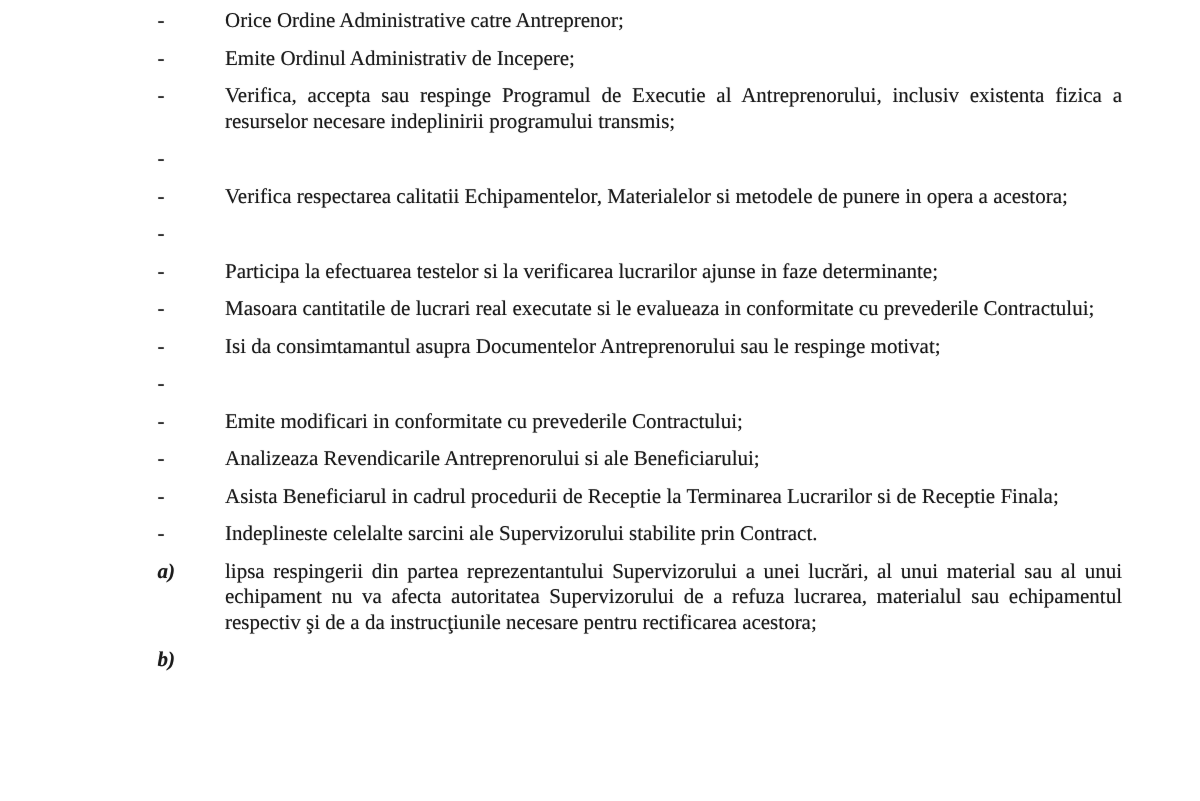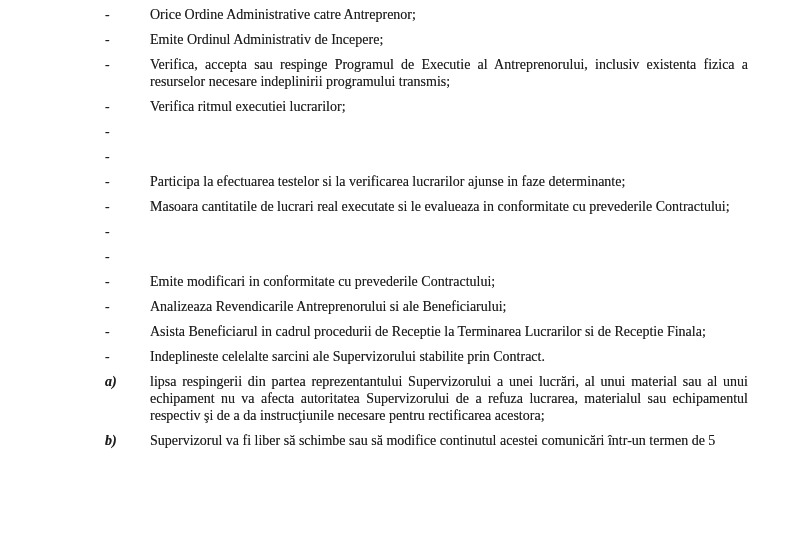--- a/index.html
+++ b/index.html
@@ -60,38 +60,39 @@
     <div class="row">
       <span class="marker">-</span>
       <span class="itext">Emite Ordinul Administrativ de Incepere;</span>
     </div>
     <div class="row">
       <span class="marker">-</span>
       <span class="itext">Verifica, accepta sau respinge Programul de Executie al Antreprenorului, inclusiv existenta fizica a resurselor necesare indeplinirii programului transmis;</span>
     </div>
     <div class="row">
       <span class="marker">-</span>
-      <span class="itext">Verifica ritmul executiei lucrarilor;</span>
     </div>
     <div class="row">
       <span class="marker">-</span>
+      <span class="itext">Verifica respectarea calitatii Echipamentelor, Materialelor si metodele de punere in opera a acestora;</span>
     </div>
     <div class="row">
       <span class="marker">-</span>
     </div>
     <div class="row">
       <span class="marker">-</span>
       <span class="itext">Participa la efectuarea testelor si la verificarea lucrarilor ajunse in faze determinante;</span>
     </div>
     <div class="row">
       <span class="marker">-</span>
       <span class="itext">Masoara cantitatile de lucrari real executate si le evalueaza in conformitate cu prevederile Contractului;</span>
     </div>
     <div class="row">
       <span class="marker">-</span>
+      <span class="itext">Isi da consimtamantul asupra Documentelor Antreprenorului sau le respinge motivat;</span>
     </div>
     <div class="row">
       <span class="marker">-</span>
     </div>
     <div class="row">
       <span class="marker">-</span>
       <span class="itext">Emite modificari in conformitate cu prevederile Contractului;</span>
     </div>
     <div class="row">
       <span class="marker">-</span>
@@ -108,17 +109,16 @@
   </div>
 
 
   <div>
     <div class="row">
       <span class="marker letter">a)</span>
       <span class="itext">lipsa respingerii din partea reprezentantului Supervizorului a unei lucrări, al unui material sau al unui echipament nu va afecta autoritatea Supervizorului de a refuza lucrarea, materialul sau echipamentul respectiv şi de a da instrucţiunile necesare pentru rectificarea acestora;</span>
     </div>
     <div class="row">
       <span class="marker letter">b)</span>
-      <span class="itext">Supervizorul va fi liber să schimbe sau să modifice continutul acestei comunicări într-un termen de 5</span>
     </div>
   </div>
 
 </div>
 
 </body></html>

